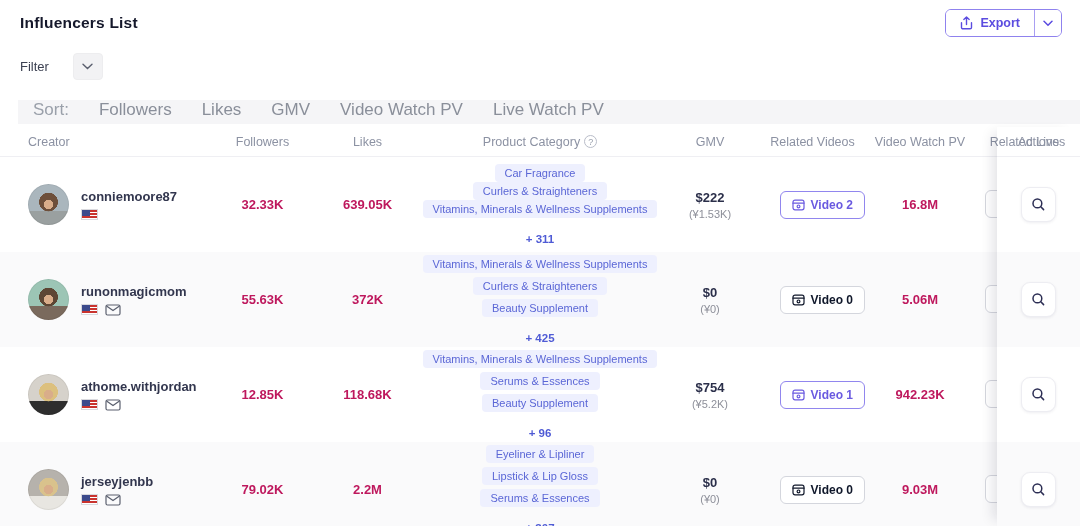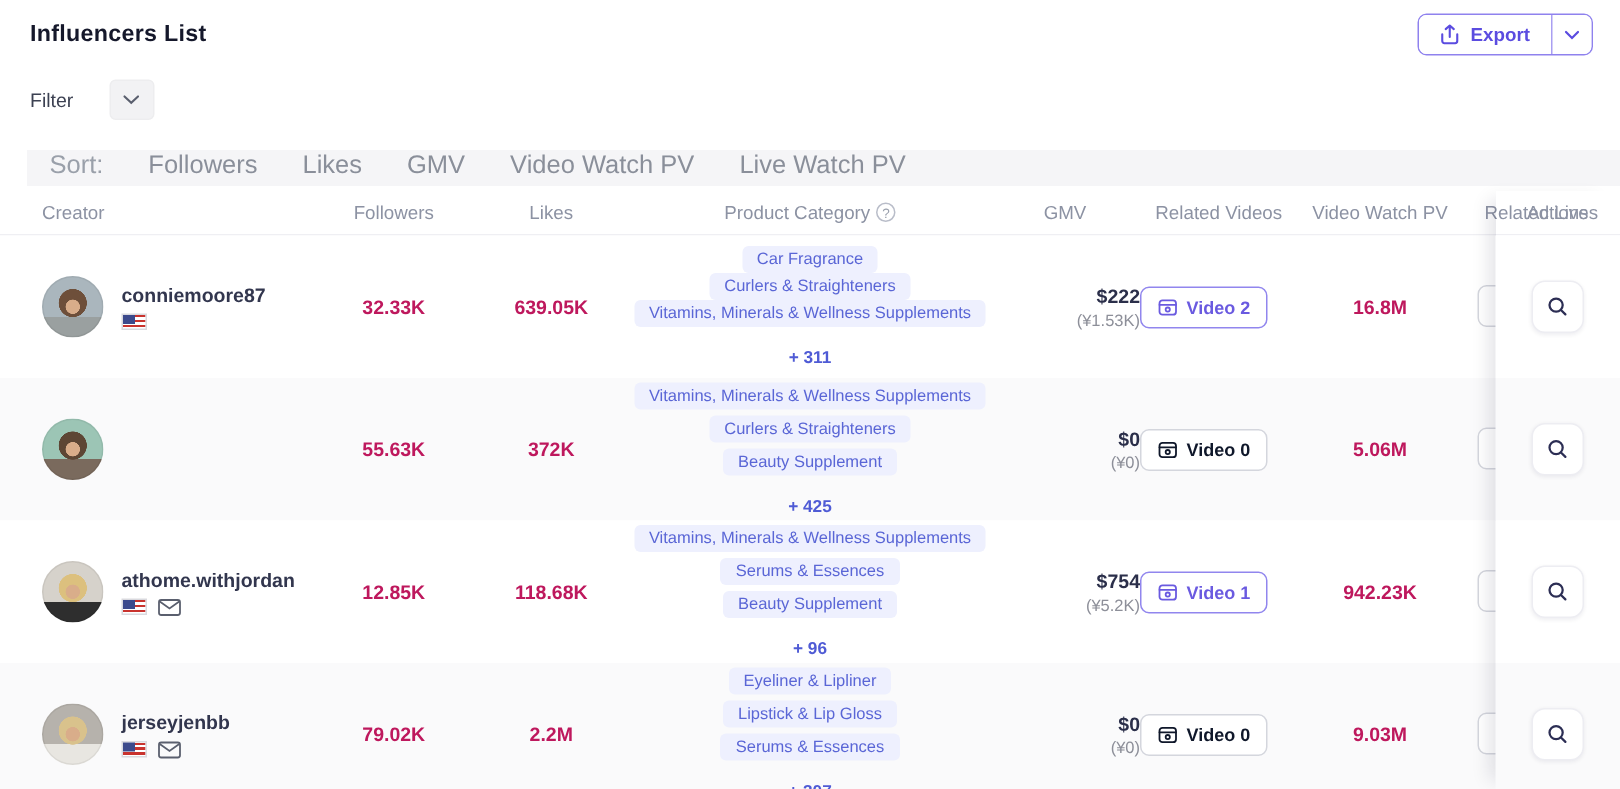--- a/index.html
+++ b/index.html
@@ -40,25 +40,25 @@
     background:repeating-linear-gradient(180deg,#c9332e 0 1.6px,#fff 1.6px 3.2px); border:0.5px solid #d9d9de; }
   .flag .canton { position:absolute; left:0; top:0; width:8px; height:6px; background:#3c4a8c; }
   .mail { display:inline-flex; color:#5a5f6e; cursor:pointer; }
   
   .c-num { text-align:center; font-size:13px; font-weight:600; color:#be185d; }
   
   .c-cat { display:flex; flex-direction:column; align-items:center; gap:4px; }
   .tag { background:#eef0fe; color:#5a66d6; font-size:11px; padding:3px 10px; border-radius:4px; white-space:nowrap; }
   .more-link { font-size:11.5px; font-weight:600; color:#4f5bd5; cursor:pointer; margin-top:11px; }
   
-  .c-gmv { text-align:right; }
+  .c-gmv { text-align:center; }
   .gmv-usd { font-size:13px; font-weight:bold; color:#2b2f4a; }
   .gmv-cny { font-size:11px; color:#8d8f99; margin-top:3px; }
   
-  .c-vid { display:flex; justify-content:flex-start; }
+  .c-vid { display:flex; justify-content:flex-end; }
   .vbtn { display:flex; align-items:center; gap:6px; height:28px; padding:0 11px; border-radius:6px; background:#fff; font-size:12px; font-weight:600; cursor:pointer; }
   .vbtn.active { border:1px solid #9186ee; color:#6a5ae0; }
   .vbtn.muted  { border:1px solid #d4d6dd; color:#0f172a; }
   
   .c-lives { position:relative; height:95px; }
   .sliver { position:absolute; left:10px; top:33px; width:44px; height:28px; border:1px solid #d4d6dd; border-radius:6px; background:#fff; cursor:pointer; }
   
   .fixed-actions { position:absolute; top:0; right:0; width:83px; height:100%;
     box-shadow:-10px 0 12px -6px rgba(20,20,50,.12); }
   .fa-header { height:30px; display:flex; align-items:center; justify-content:center;
@@ -170,20 +170,34 @@
     </div>
     <div class="c-num">16.8M</div>
     <div class="c-lives">
       <span class="sliver"></span>
     </div>
   </div>
 
   <div class="grid trow stripe">
     <div class="c-creator">
       <div class="avatar" style="background: radial-gradient(circle, rgb(217, 173, 138) 0px, rgb(217, 173, 138) 16%, rgba(0, 0, 0, 0) 17%), radial-gradient(circle at 50% 44%, rgb(93, 70, 52) 0px, rgb(93, 70, 52) 30%, rgba(0, 0, 0, 0) 31%), linear-gradient(rgb(156, 197, 181) 0px, rgb(156, 197, 181) 66%, rgb(122, 106, 93) 66%);"></div>
+      <div>
+        <div class="uname">runonmagicmom</div>
+        <div class="badges">
+          <span class="flag">
+                  <i class="canton"></i>
+                </span>
+          <span class="mail">
+            <svg width="16" height="12" viewBox="0 0 16 12" fill="none" stroke="#5a5f6e" stroke-width="1.2">
+              <rect x="1" y="1" width="14" height="10" rx="1.5"></rect>
+                    <path d="M1.5 2 L8 6.6 L14.5 2"></path>
+            </svg>
+          </span>
+        </div>
+      </div>
     </div>
     <div class="c-num">55.63K</div>
     <div class="c-num">372K</div>
     <div class="c-cat">
       <div class="c-cat" style="gap:4px">
               <span class="tag">Vitamins, Minerals &amp; Wellness Supplements</span>
               <span class="tag">Curlers &amp; Straighteners</span>
               <span class="tag">Beauty Supplement</span>
             </div>
       <div class="more-link">+ 425</div>

